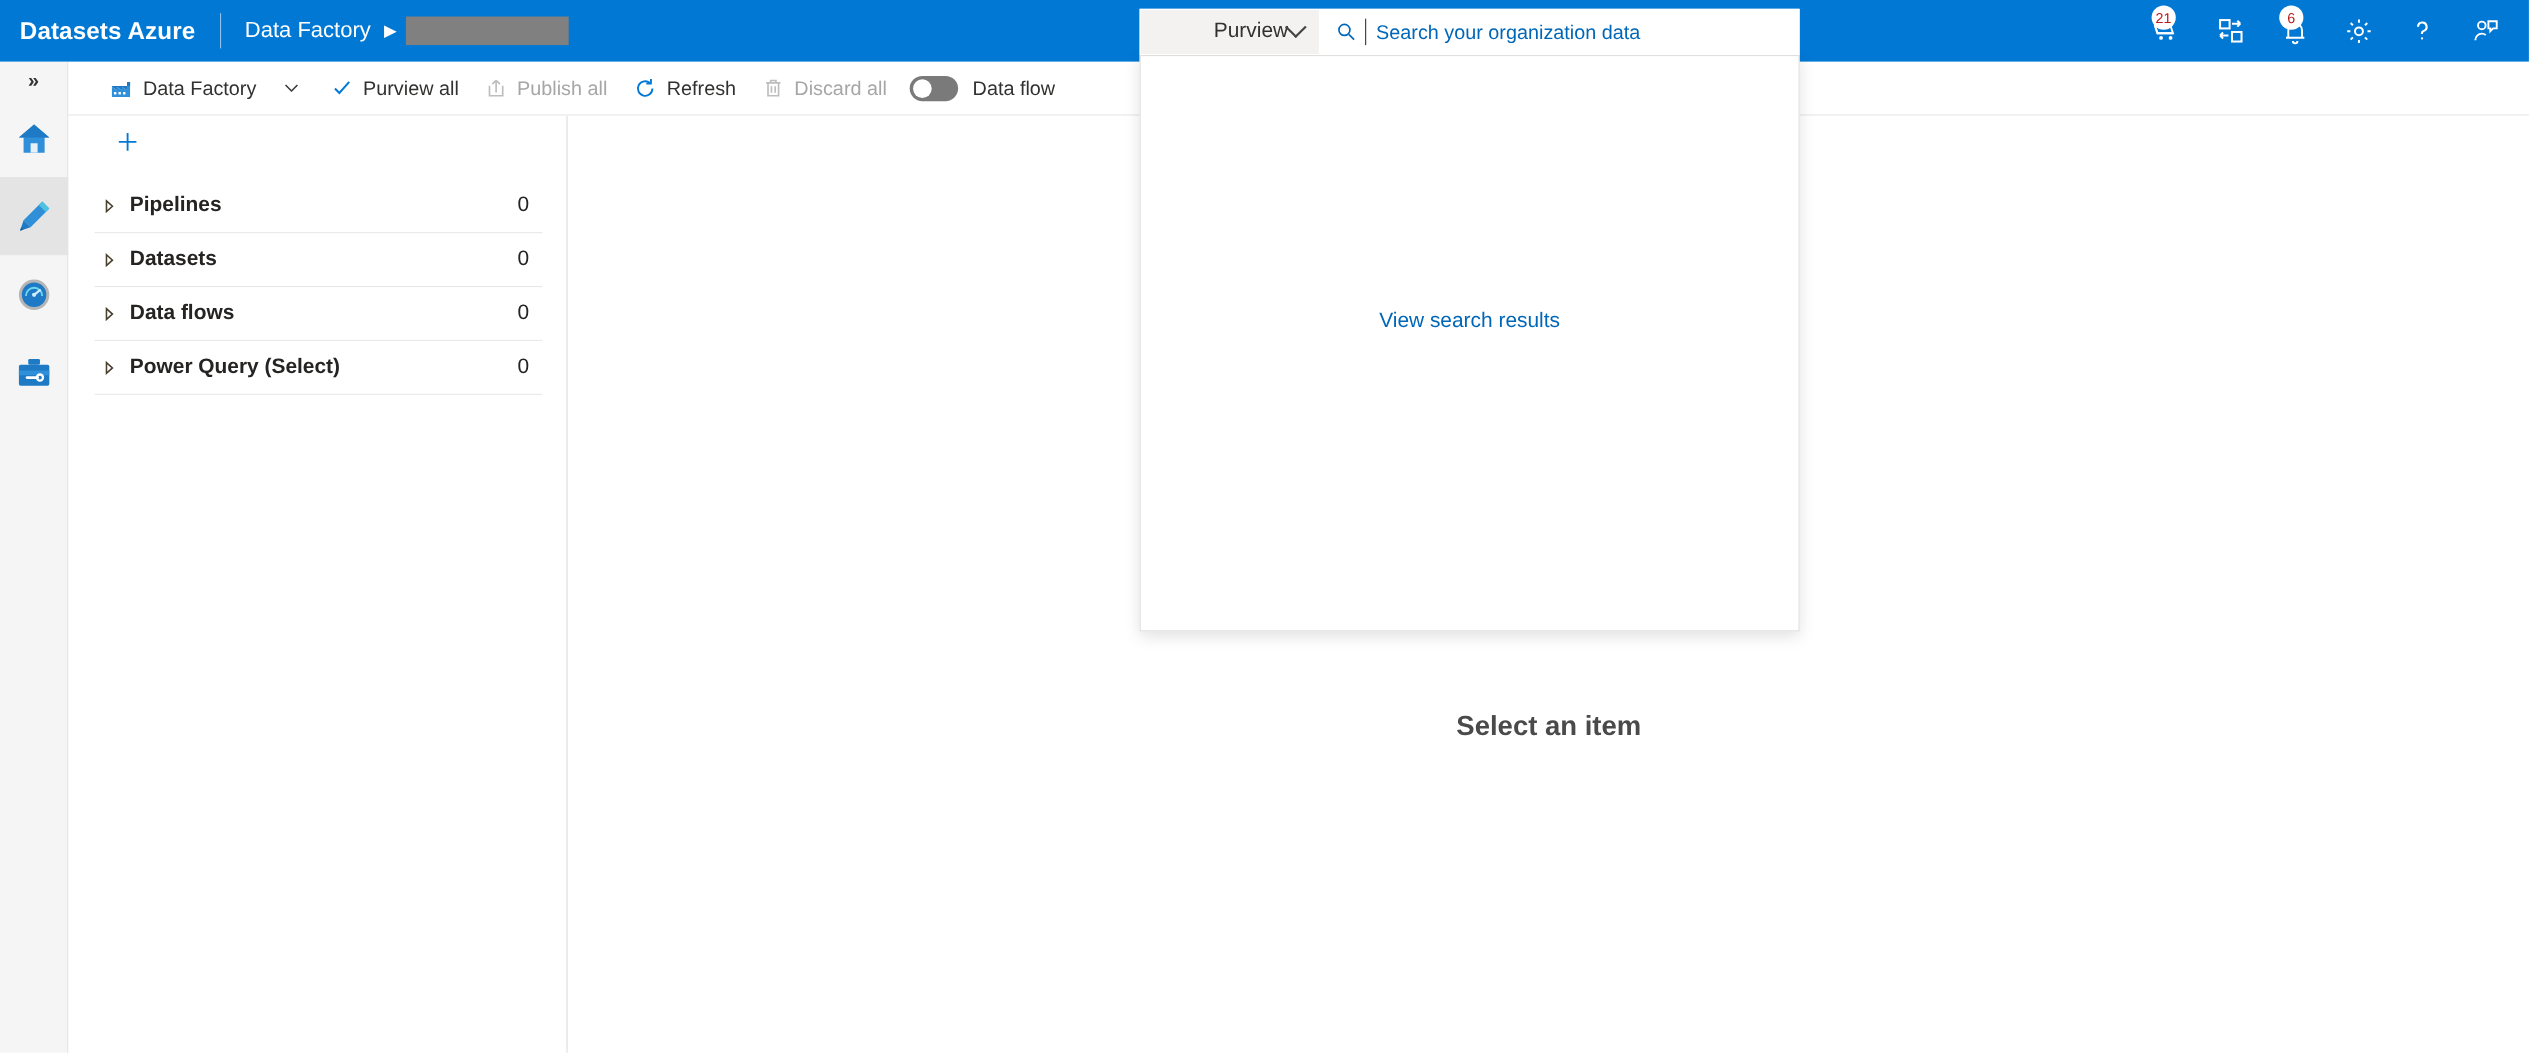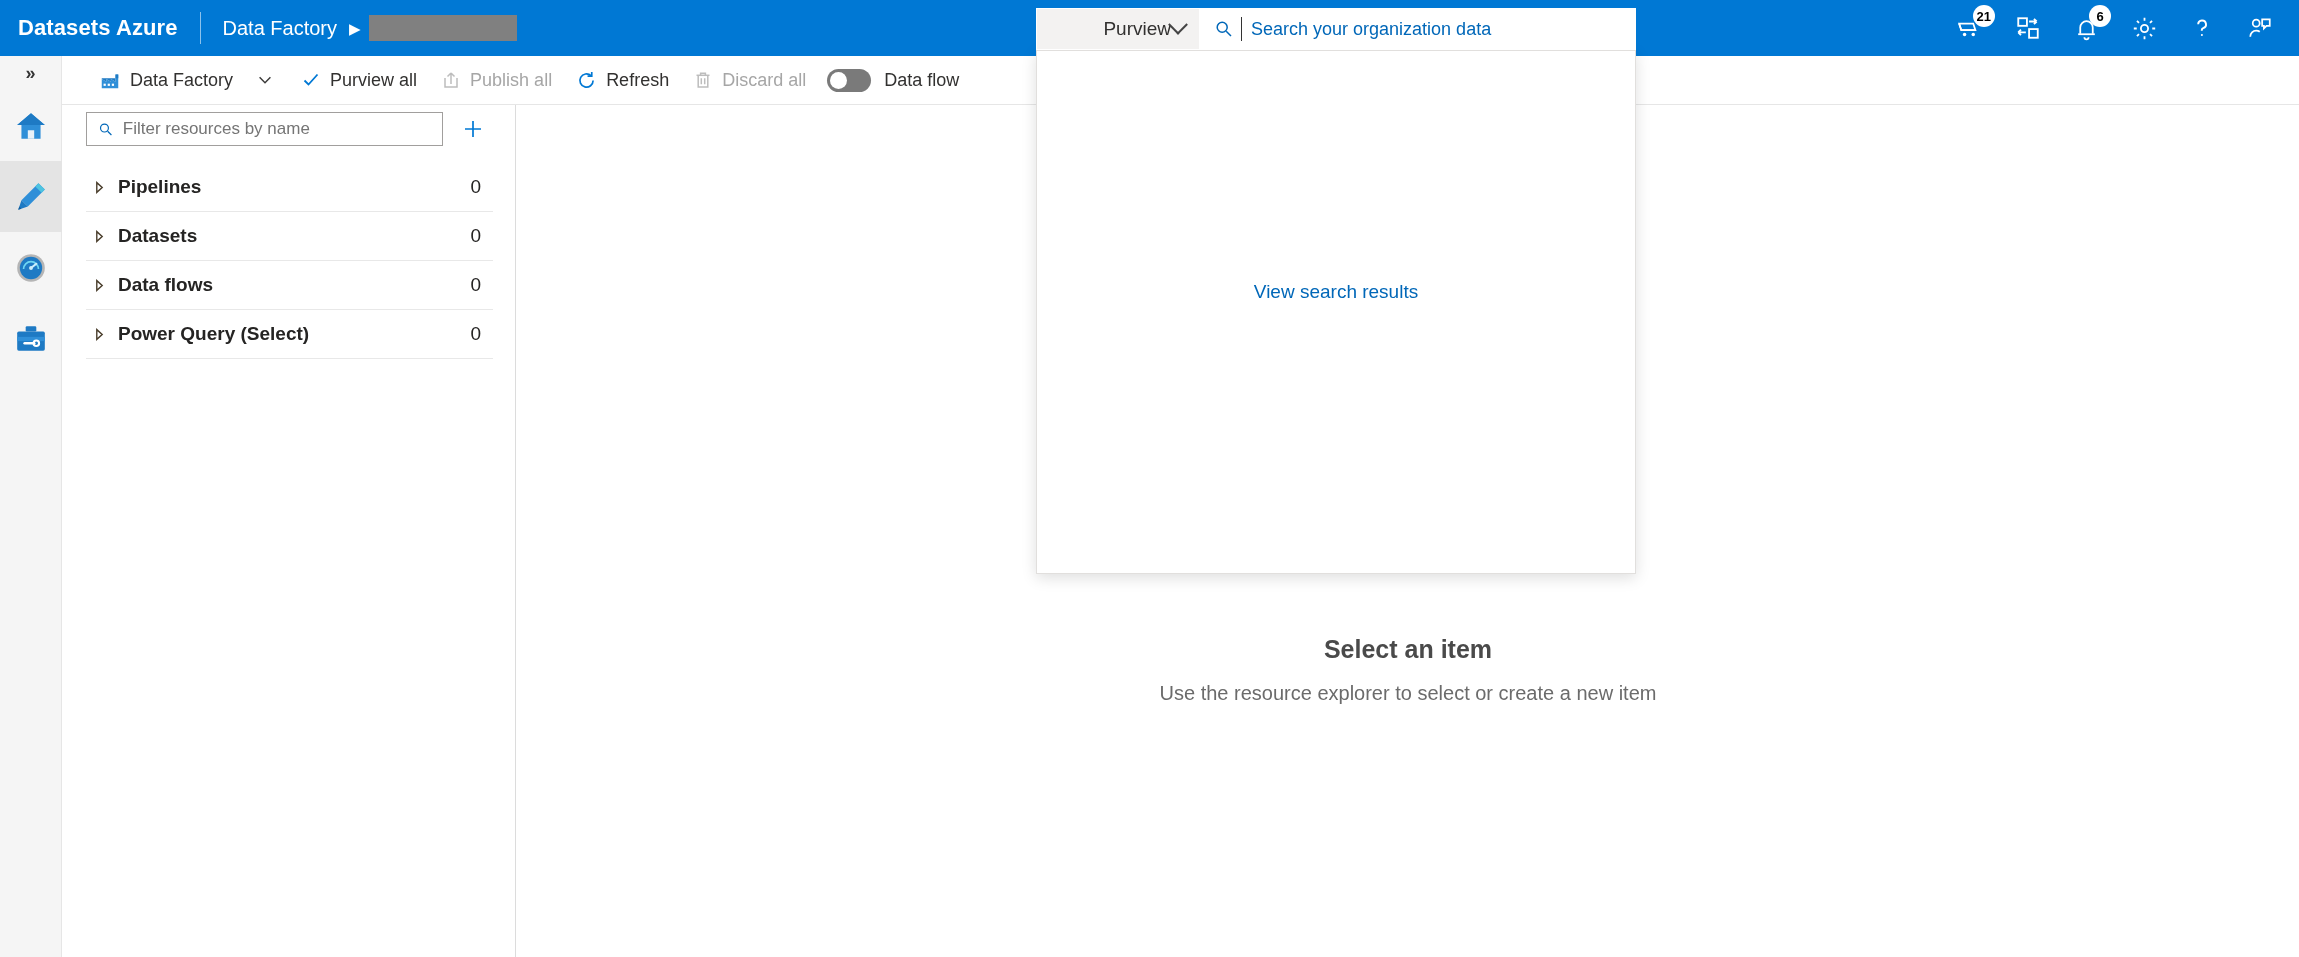--- a/index.html
+++ b/index.html
@@ -127,26 +127,26 @@
     display: flex; align-items: center;
   }
   .hicon {
     position: relative;
     width: 58px; height: 56px;
     display: flex; align-items: center; justify-content: center;
     cursor: pointer;
   }
   .badge {
     position: absolute;
-    top: 5px; right: 4px;
+    top: 5px; right: 21px;
     min-width: 22px; height: 22px;
     border-radius: 11px;
     background: #ffffff;
-    color: #000000;
-    font-size: 13px; font-weight: bold;
+    color: #b91c1c;
+    font-size: 13px; font-weight: normal;
     display: flex; align-items: center; justify-content: center;
     padding: 0 4px;
   }
 
   
   .leftrail {
     position: absolute;
     left: 0; top: 56px;
     width: 62px; height: 901px;
     background: #f5f5f5;
@@ -496,27 +496,20 @@
 
   <div class="toggle-switch">
     <span class="toggle-knob"></span>
   </div>
   <span class="tb-item" style="padding-left:0;">Data flow</span>
 </div>
 
 <div class="respanel">
 
   <div class="filter-row">
-    <div class="filter-box">
-      <svg width="17" height="17" viewBox="0 0 20 20" fill="none" stroke="#0067b8" stroke-width="1.5">
-        <circle cx="8.2" cy="8.2" r="5"></circle>
-        <path d="M12.2 12.2L17 17"></path>
-      </svg>
-      <input class="filter-input" type="text" placeholder="Filter resources by name" style="">
-    </div>
     <div class="add-btn">
       <svg width="24" height="24" viewBox="0 0 24 24" fill="none" stroke="#0078D4" stroke-width="1.7">
         <path d="M12 4v16M4 12h16"></path>
       </svg>
     </div>
   </div>
 
   <div class="tree">
     <div class="tree-row">
       <span class="tree-caret">
@@ -603,15 +596,14 @@
         <path d="M24 6h72a24 34 0 0 1 0 68H24z" fill="url(#g3)"></path>
         <ellipse cx="96" cy="40" rx="24" ry="34" fill="#e0e0e0"></ellipse>
         <ellipse cx="96" cy="40" rx="17" ry="26" fill="#f2f2f2"></ellipse>
         <ellipse cx="24" cy="40" rx="24" ry="34" fill="#eaeaea"></ellipse>
         <ellipse cx="24" cy="40" rx="17" ry="26" fill="#b6b6b6"></ellipse>
         <ellipse cx="26" cy="40" rx="14" ry="22" fill="#d8d8d8"></ellipse>
       </g>
     </svg>
 
     <div class="empty-title">Select an item</div>
-    <div class="empty-sub">Use the resource explorer to select or create a new item</div>
   </div>
 </div>
 
 </body></html>

